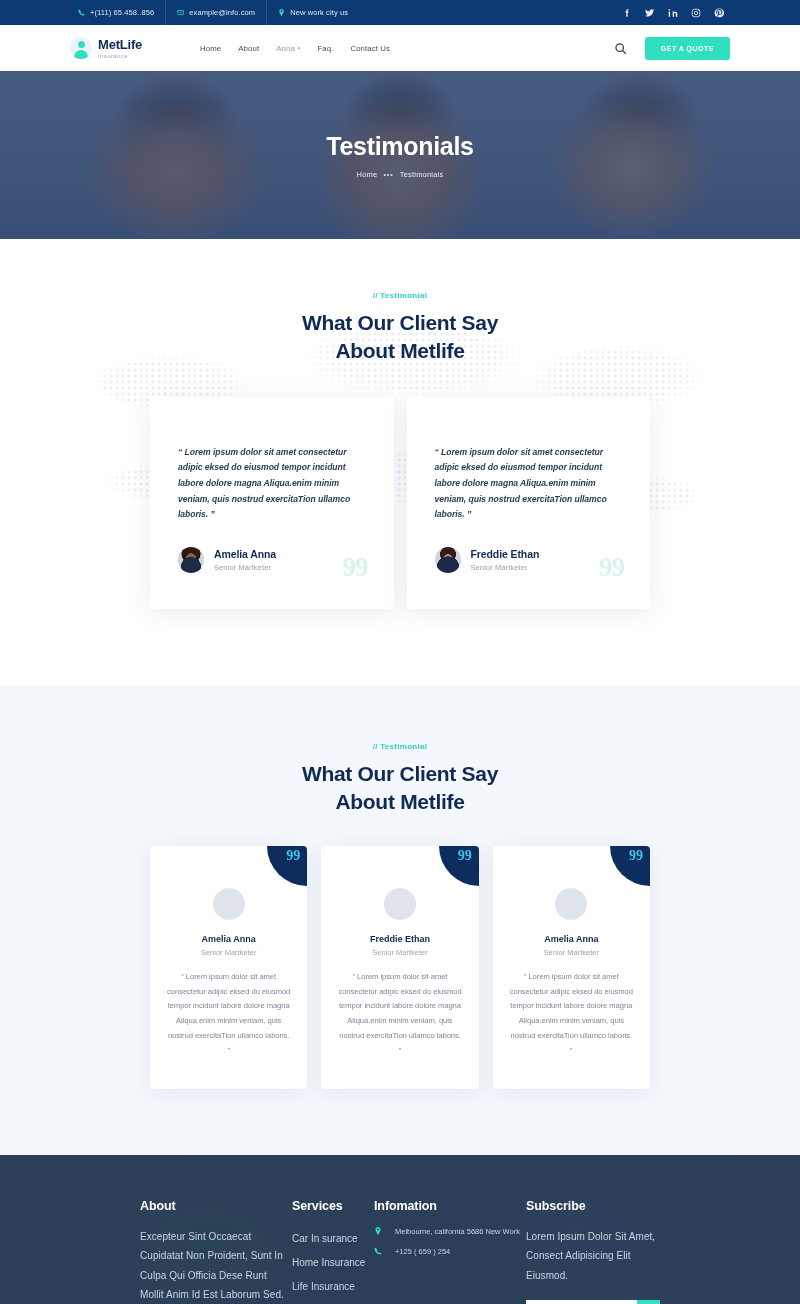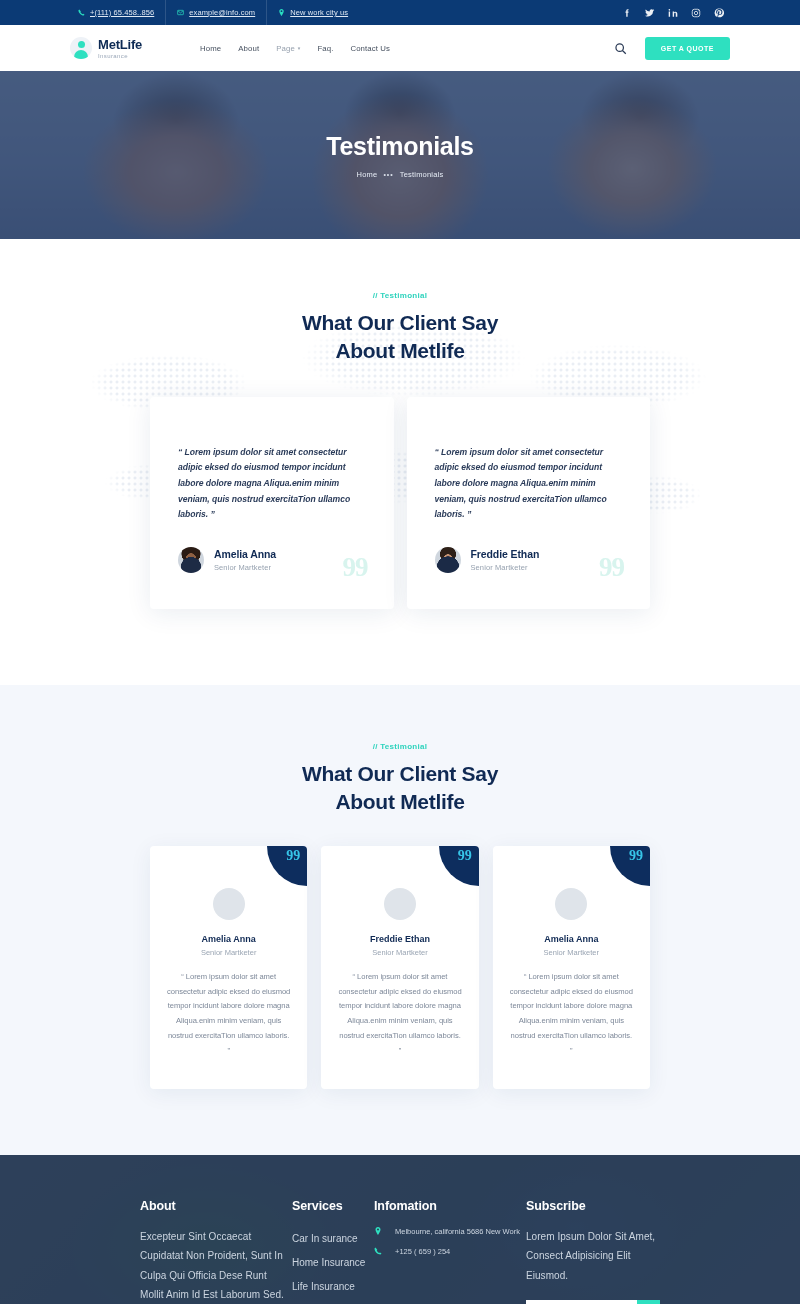--- a/index.html
+++ b/index.html
@@ -31,21 +31,20 @@
     display: flex;
     align-items: center;
     gap: 5px;
     color: #dfe8f3;
     font-size: 7.5px;
     letter-spacing: .1px;
     padding: 0 11px;
     height: 25px;
     border-right: 1px solid rgba(255,255,255,.14);
     white-space: nowrap;
-    text-decoration: underline;
   }
   .tb-item:first-child { padding-left: 8px; }
   .tb-item:last-child { border-right: none; }
   .tb-ico { color: #29dcc0; font-size: 7.5px; line-height: 1; display: inline-flex; }
   .tb-ico svg { display: block; }
   .tb-right {
     margin-left: auto;
     display: flex;
     align-items: center;
     gap: 12px;
@@ -568,21 +567,21 @@
     </div>
 
     <div class="nav">
       <div class="nav-item">
         <span>Home</span>
       </div>
       <div class="nav-item">
         <span>About</span>
       </div>
       <div class="nav-item muted">
-        <span>Page</span>
+        <span>Anna</span>
         <span class="caret">▾</span>
       </div>
       <div class="nav-item">
         <span>Faq.</span>
       </div>
       <div class="nav-item">
         <span>Contact Us</span>
       </div>
     </div>
 

